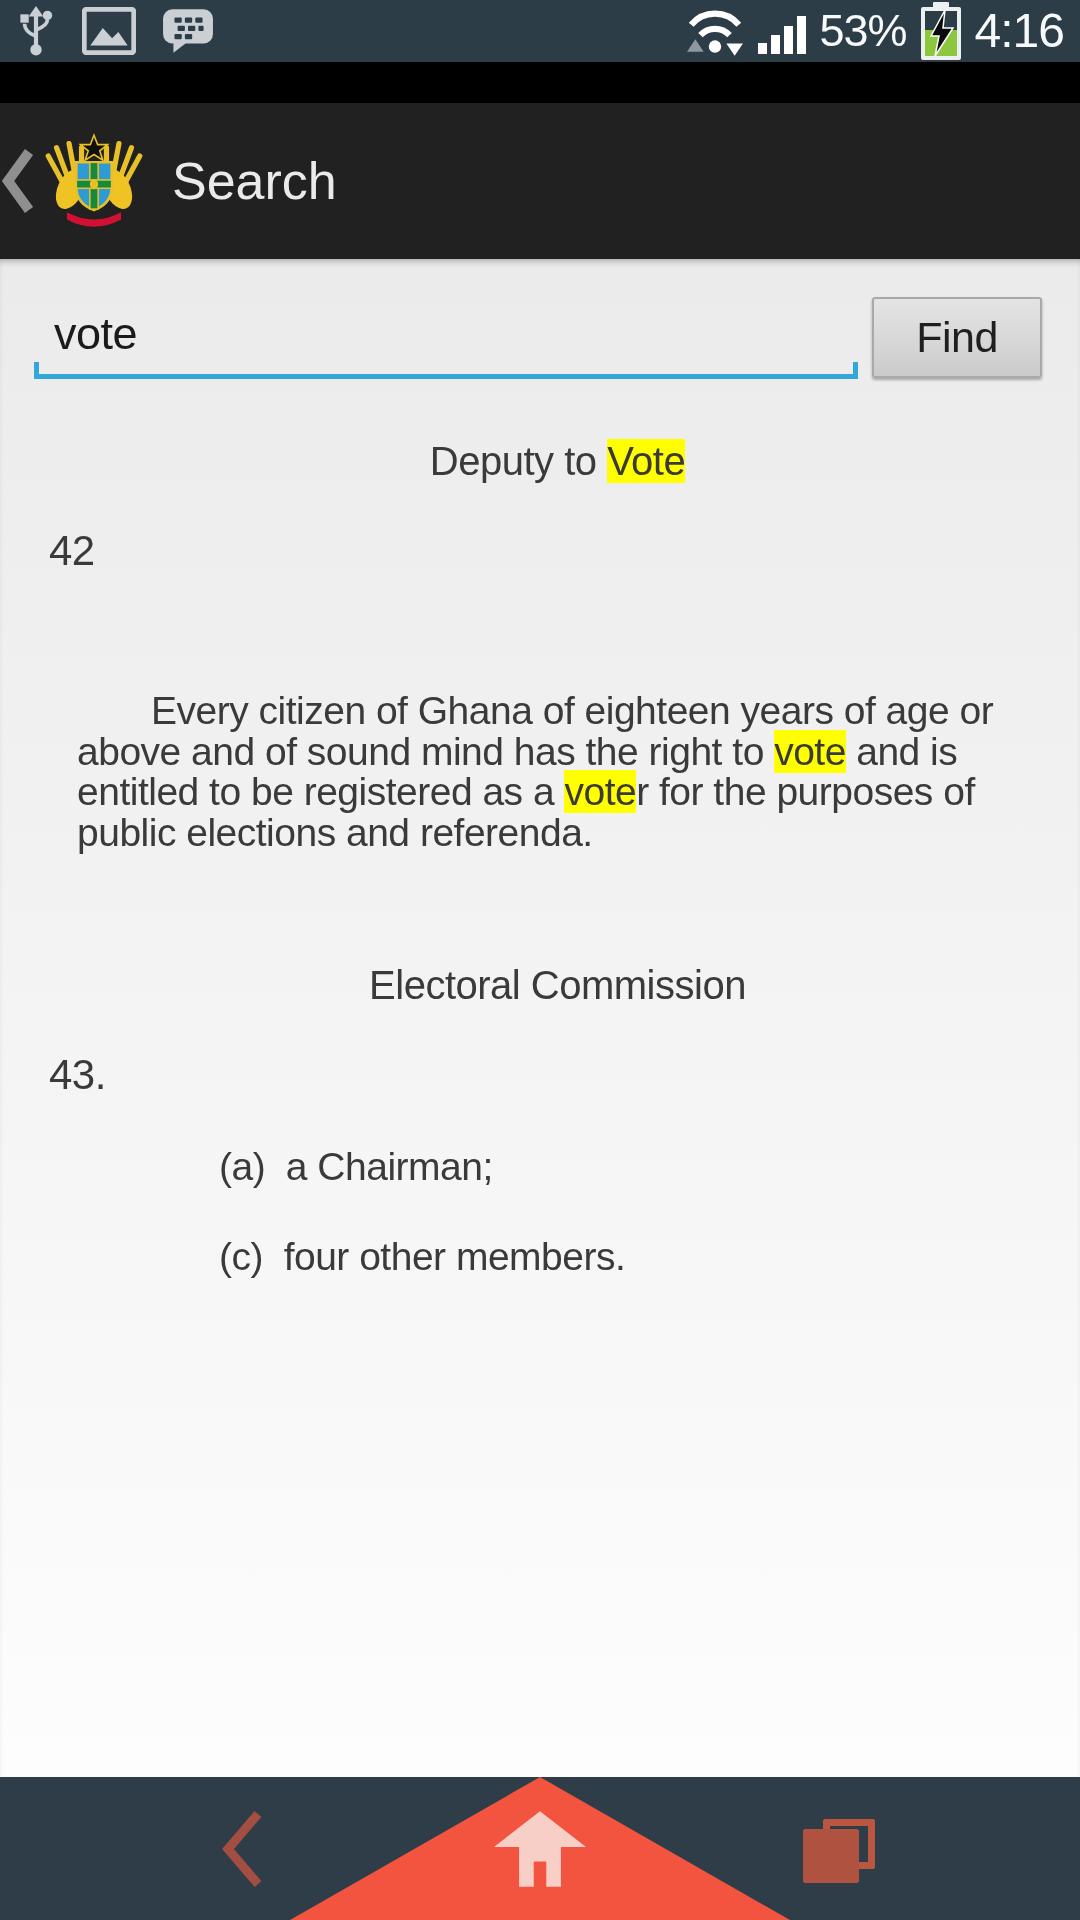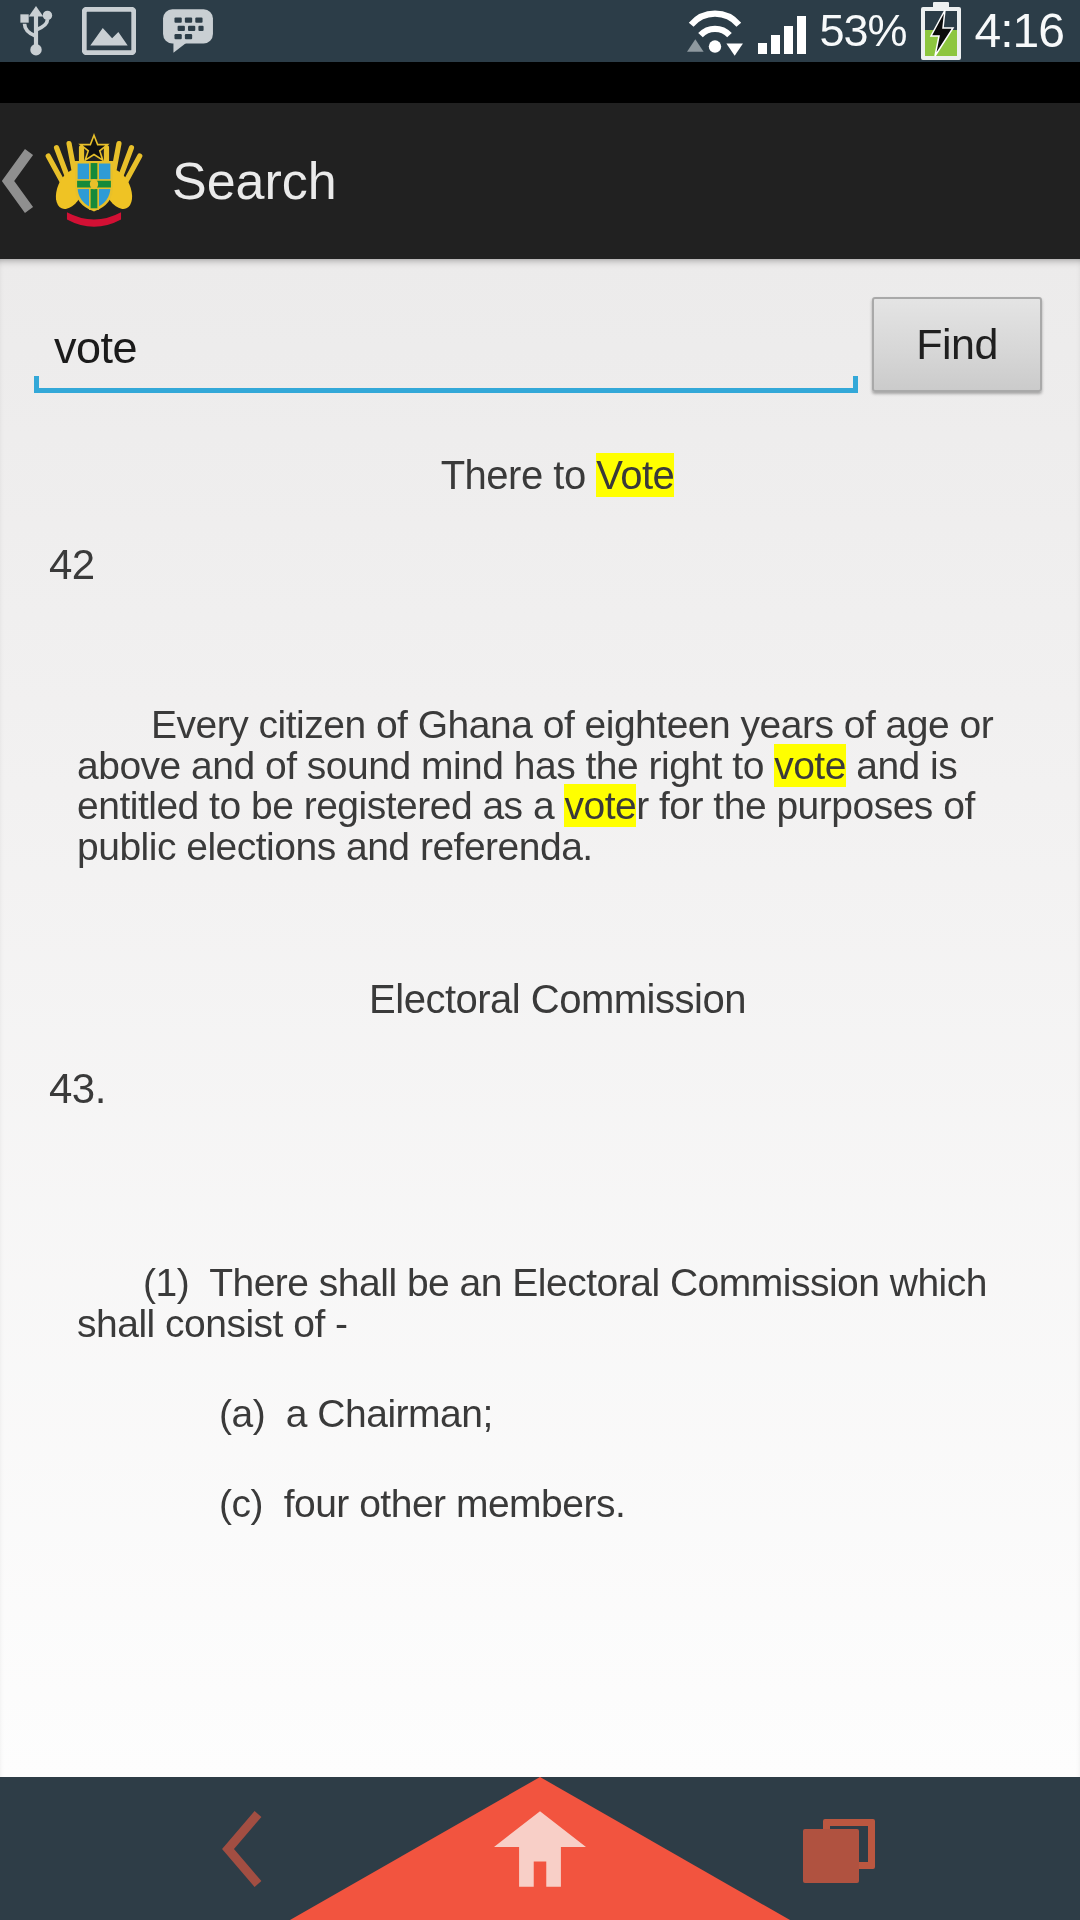--- a/index.html
+++ b/index.html
@@ -54,21 +54,21 @@
   }
   .input-wrap::before{left:0;}
   .input-wrap::after{right:0;}
   .search-input{
     width:100%;background:transparent;border:none;outline:none;
     border-bottom:5px solid var(--accent,#33A8D8);
     font-family:inherit;font-size:45px;color:#1B1B1B;
     padding:6px 10px 14px 20px;letter-spacing:-0.5px;
   }
   .find-button{
-    flex:0 0 170px;height:95px;margin-bottom:1px;
+    flex:0 0 170px;height:81px;margin-bottom:1px;
     background:linear-gradient(180deg,#E4E4E4 0%,#D6D6D6 60%,#CBCBCB 100%);
     border:2px solid #A9A9A9;border-radius:3px;
     box-shadow:0 2px 3px rgba(0,0,0,.3);
     font-family:inherit;font-size:43px;color:#1F1F1F;letter-spacing:-0.5px;
   }
   .article{padding:0 14px 0 49px;}
   .article-heading{
     text-align:center;font-size:40px;line-height:48px;
     margin-top:58px;white-space:pre-wrap;letter-spacing:-0.5px;
   }
@@ -209,29 +209,28 @@
   <div class="content">
 
     <div class="search-row">
       <div class="input-wrap">
         <input class="search-input" type="text" value="vote" style="">
       </div>
       <button class="find-button">Find</button>
     </div>
 
     <div class="article">
-      <div class="article-heading"><span>There to </span><span class="hl">Vote</span></div>
+      <div class="article-heading"><span>Deputy to </span><span class="hl">Vote</span></div>
       <div class="article-number">42</div>
       <div class="article-body"><span>Every citizen of Ghana of eighteen years of age or above and of sound mind has the right to </span><span class="hl">vote</span><span> and is entitled to be registered as a </span><span class="hl">vote</span><span>r for the purposes of public elections and referenda.</span></div>
     </div>
 
     <div class="article">
       <div class="article-heading second"><span>Electoral Commission</span></div>
       <div class="article-number">43.</div>
-      <div class="article-body second"><span>(1)  There shall be an Electoral Commission which shall consist of -</span></div>
       <div class="article-items">
         <div class="article-item">(a)  a Chairman;</div>
         <div class="article-item">(c)  four other members.</div>
       </div>
     </div>
 
   </div>
 
   <div class="nav-bar">
     <div class="home-triangle"></div>

